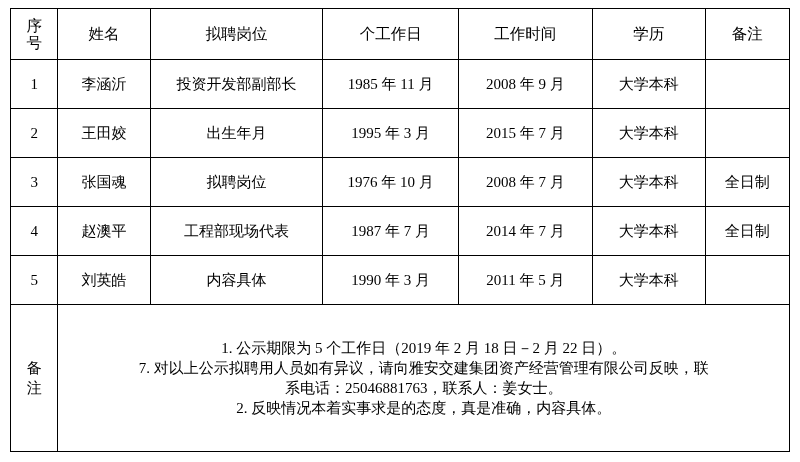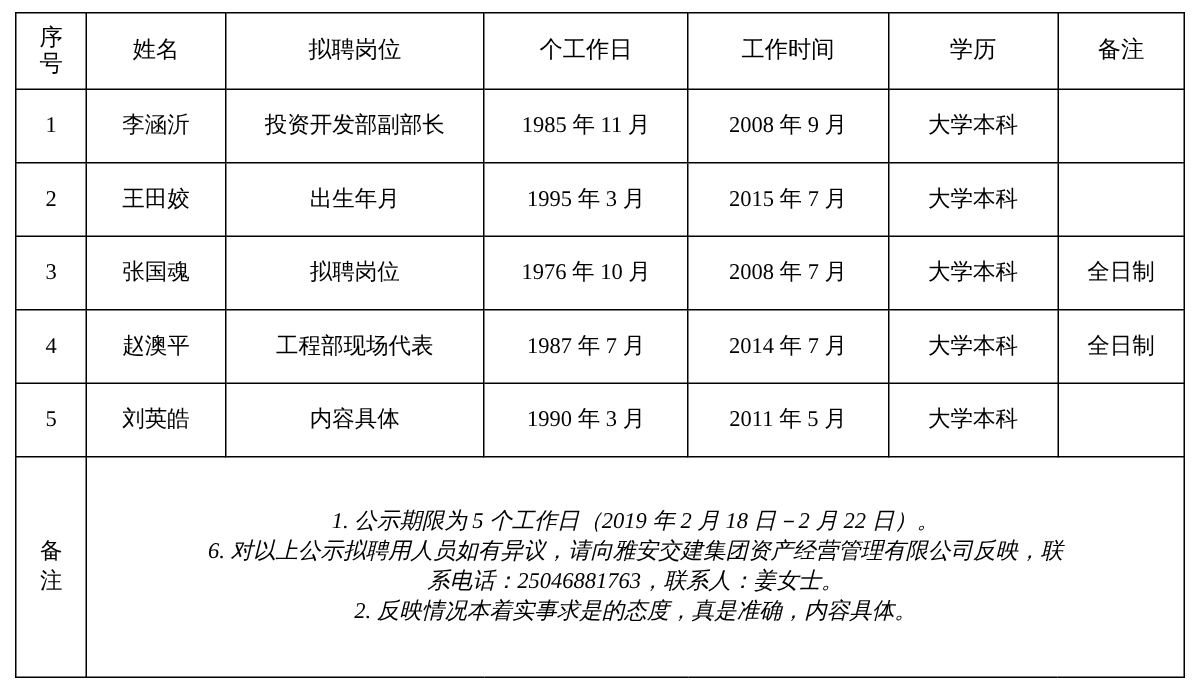--- a/index.html
+++ b/index.html
@@ -69,21 +69,20 @@
   td.notes-cell {
     text-align: left;
     vertical-align: middle;
     padding: 8px 10px 8px 12px;
     font-size: 15.5px;
     line-height: 1.62;
     height: 142px;
   }
   .notes-line {
     white-space: nowrap;
-    font-style: italic;
   }
   .hdr-stack {
     display: block;
     line-height: 1.12;
   }
   .hdr-stack span { display: block; }
 </style>
 </head>
 <body>
 
@@ -162,20 +161,20 @@
       </tr>
       <tr>
         <td class="vert-label">
           <span class="vert-inner">
             <span>备</span>
             <span>注</span>
           </span>
         </td>
         <td class="notes-cell" colspan="6">
           <div class="notes-line">1. 公示期限为 5 个工作日（2019 年 2 月 18 日－2 月 22 日）。</div>
-          <div class="notes-line">6. 对以上公示拟聘用人员如有异议，请向雅安交建集团资产经营管理有限公司反映，联</div>
+          <div class="notes-line">7. 对以上公示拟聘用人员如有异议，请向雅安交建集团资产经营管理有限公司反映，联</div>
           <div class="notes-line">系电话：25046881763，联系人：姜女士。</div>
           <div class="notes-line">2. 反映情况本着实事求是的态度，真是准确，内容具体。</div>
         </td>
       </tr>
     </tbody>
   </table>
 </div>
 
 </body></html>

